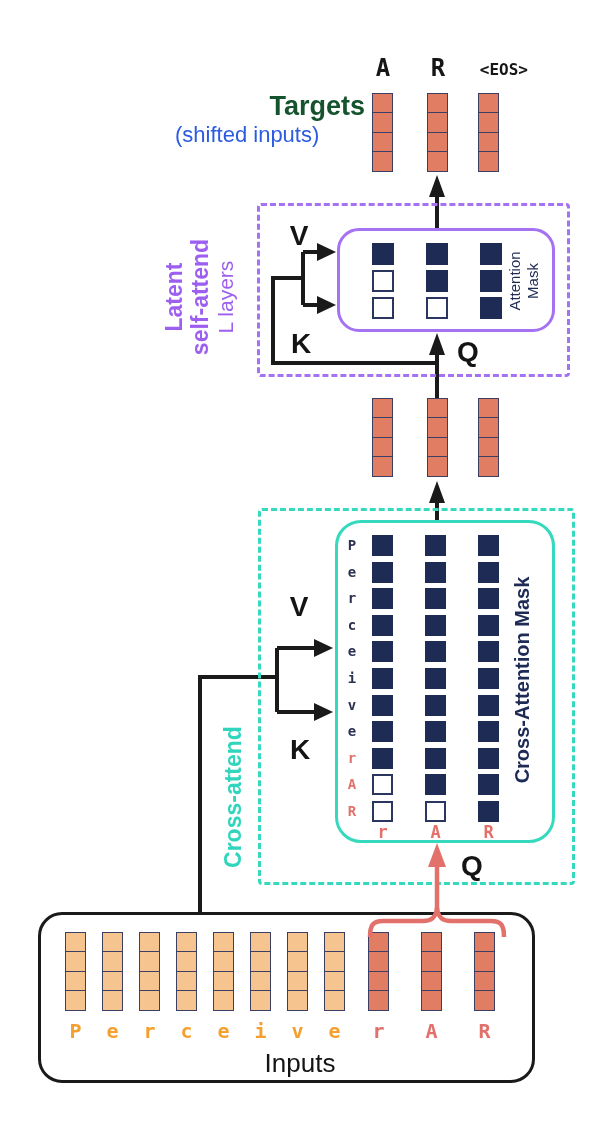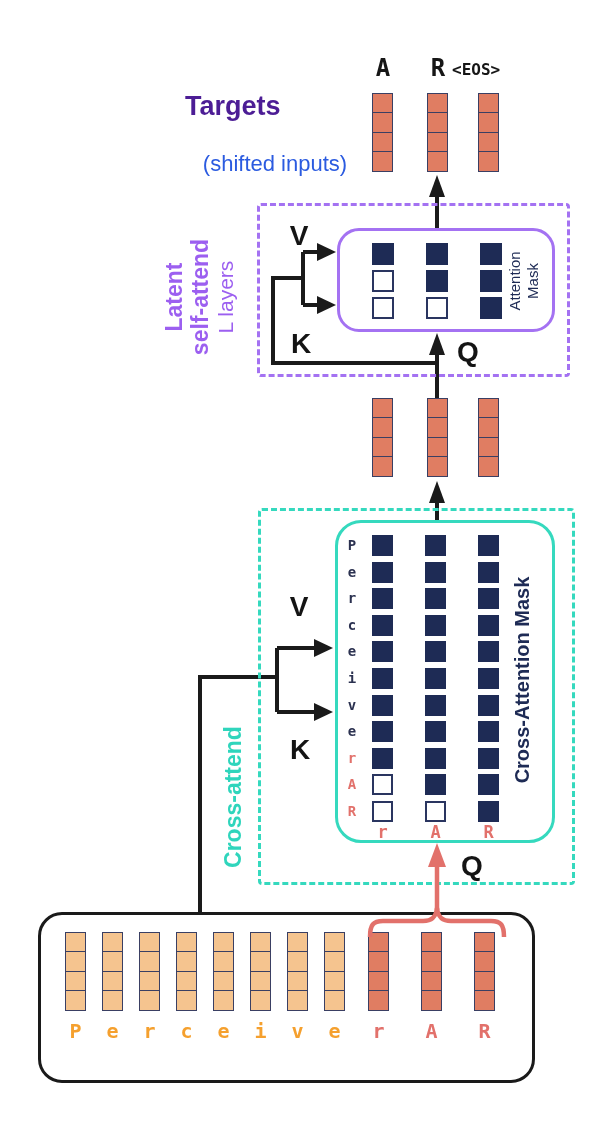--- a/index.html
+++ b/index.html
@@ -27,24 +27,24 @@
   
   .mask-grid{display:grid;}
   #latent-mask{grid-template-columns:repeat(3,22px);column-gap:32px;row-gap:5px;}
   #cross-mask{grid-template-columns:repeat(3,21px);column-gap:32px;row-gap:5.6px;}
   #latent-mask .mcell{width:22px;height:22px;box-sizing:border-box;}
   #cross-mask .mcell{width:21px;height:21px;box-sizing:border-box;}
   .mcell.filled{background:#1E2B55;}
   .mcell.empty{background:#fff;border:2.2px solid #2A3560;}
 
   
-  .title-blue{color:#4c1d95;font-weight:700;font-size:27px;text-align:left;}
-  .sub-blue{color:#2B5BE0;font-weight:500;font-size:22px;text-align:center;margin-top:29px;}
+  .title-blue{color:#14532d;font-weight:700;font-size:27px;text-align:right;}
+  .sub-blue{color:#2B5BE0;font-weight:500;font-size:22px;text-align:left;}
   .tok-lbl{font-family:"DejaVu Sans Mono",monospace;font-weight:700;font-size:24px;color:#161616;text-align:center;line-height:28px;}
-  .eos-lbl{font-family:"DejaVu Sans Mono",monospace;font-weight:700;font-size:16px;color:#161616;text-align:left;line-height:24px;}
+  .eos-lbl{font-family:"DejaVu Sans Mono",monospace;font-weight:700;font-size:16px;color:#161616;text-align:right;line-height:24px;}
   .vkq{font-weight:600;font-size:28px;color:#141414;text-align:center;width:40px;line-height:32px;}
   .plain-lbl{font-weight:500;font-size:26px;color:#141414;text-align:center;}
   .rot{transform:rotate(-90deg);}
   .side-purple{color:#9C5FF0;text-align:center;line-height:26px;display:flex;flex-direction:column;justify-content:center;}
   .side-purple .b{font-weight:700;font-size:23px;}
   .side-purple .r{font-weight:500;font-size:21px;}
   .attn-lbl{color:#1E2B55;font-weight:500;font-size:15px;text-align:center;line-height:17.5px;}
   .side-teal{color:#2FD5BC;font-weight:700;font-size:23px;text-align:center;line-height:26px;}
   .cam-lbl{color:#1E2B55;font-weight:600;font-size:20px;text-align:center;line-height:24px;}
   .rlabels{display:flex;flex-direction:column;gap:5.6px;width:24px;}
@@ -304,20 +304,21 @@
         </div>
         <div class="tlab red" style="left: 421px; top: 1019px;">A</div>
         <div class="token-col" style="left: 474px; top: 932px;">
           <div class="cell salmon"></div>
           <div class="cell salmon"></div>
           <div class="cell salmon"></div>
           <div class="cell salmon"></div>
         </div>
         <div class="tlab red" style="left: 474px; top: 1019px;">R</div>
       </div>
+    <div class="abs plain-lbl" style="left:220px;top:1048px;width:160px">Inputs</div>
   </div>
 
   <svg class="wires wires-top" width="600" height="1133" viewBox="0 0 600 1133">
     <g stroke="#E2716B" stroke-width="4.5" fill="none">
       <path d="M 370 937 C 370 925 373 921 383 921 L 423 921 C 432 921 436 917 437 908 C 438 917 442 921 451 921 L 491 921 C 501 921 504 925 504 937"></path>
       <line x1="437" y1="910" x2="437" y2="863"></line>
     </g>
     <polygon points="437,843 428,867 446,867" fill="#E2716B"></polygon>
   </svg>
 </div>

